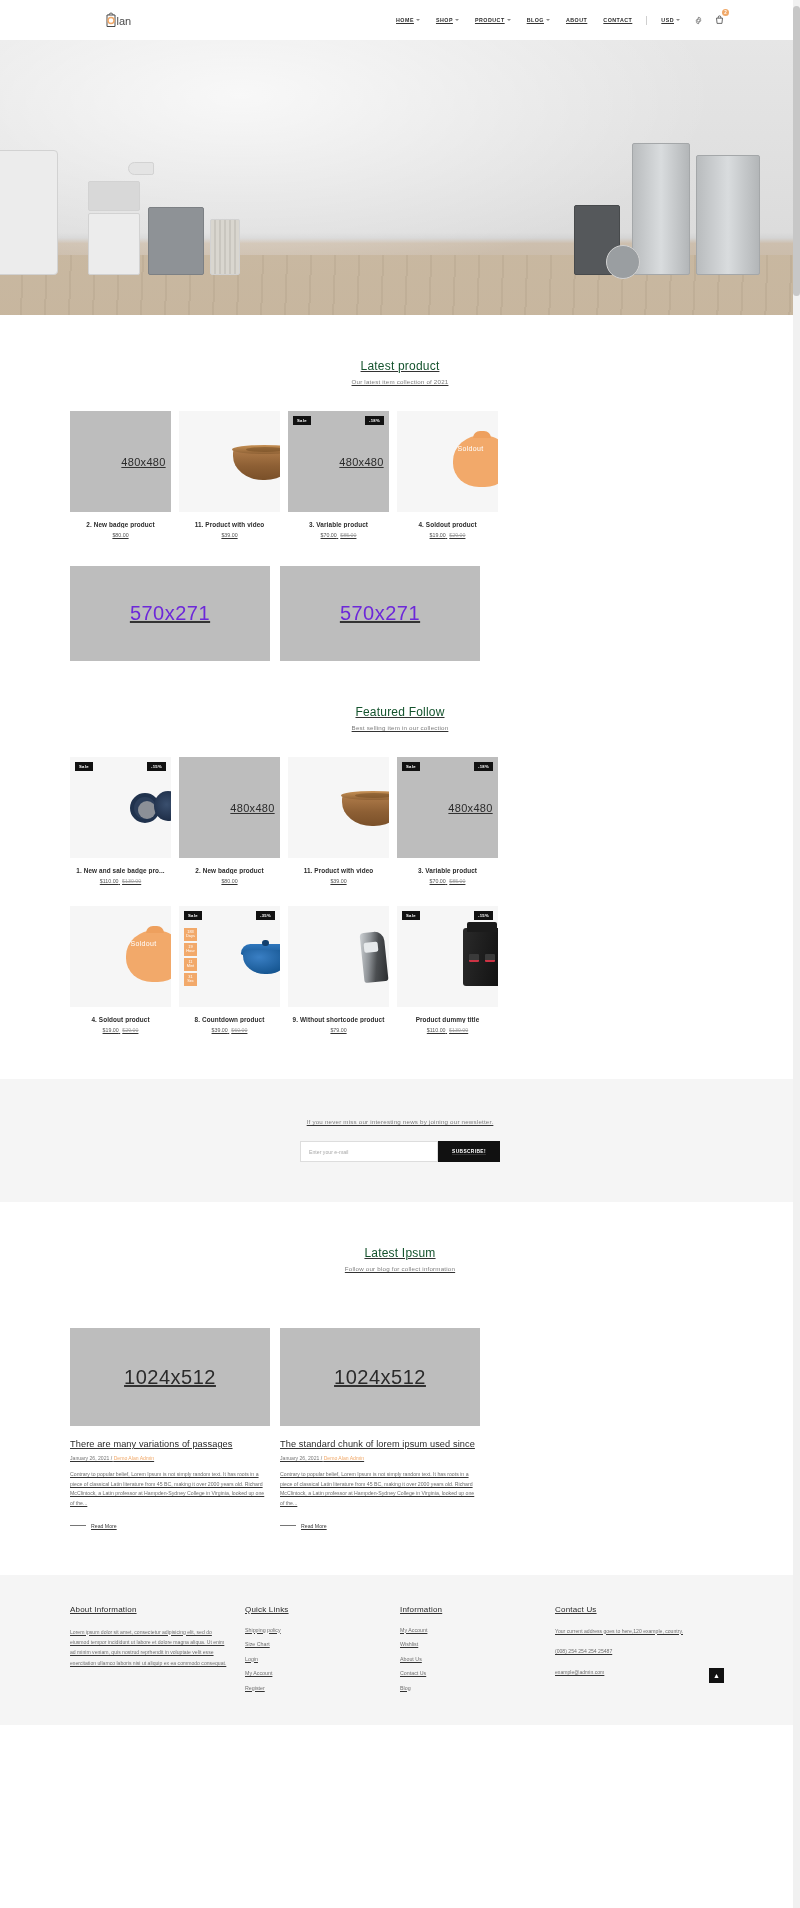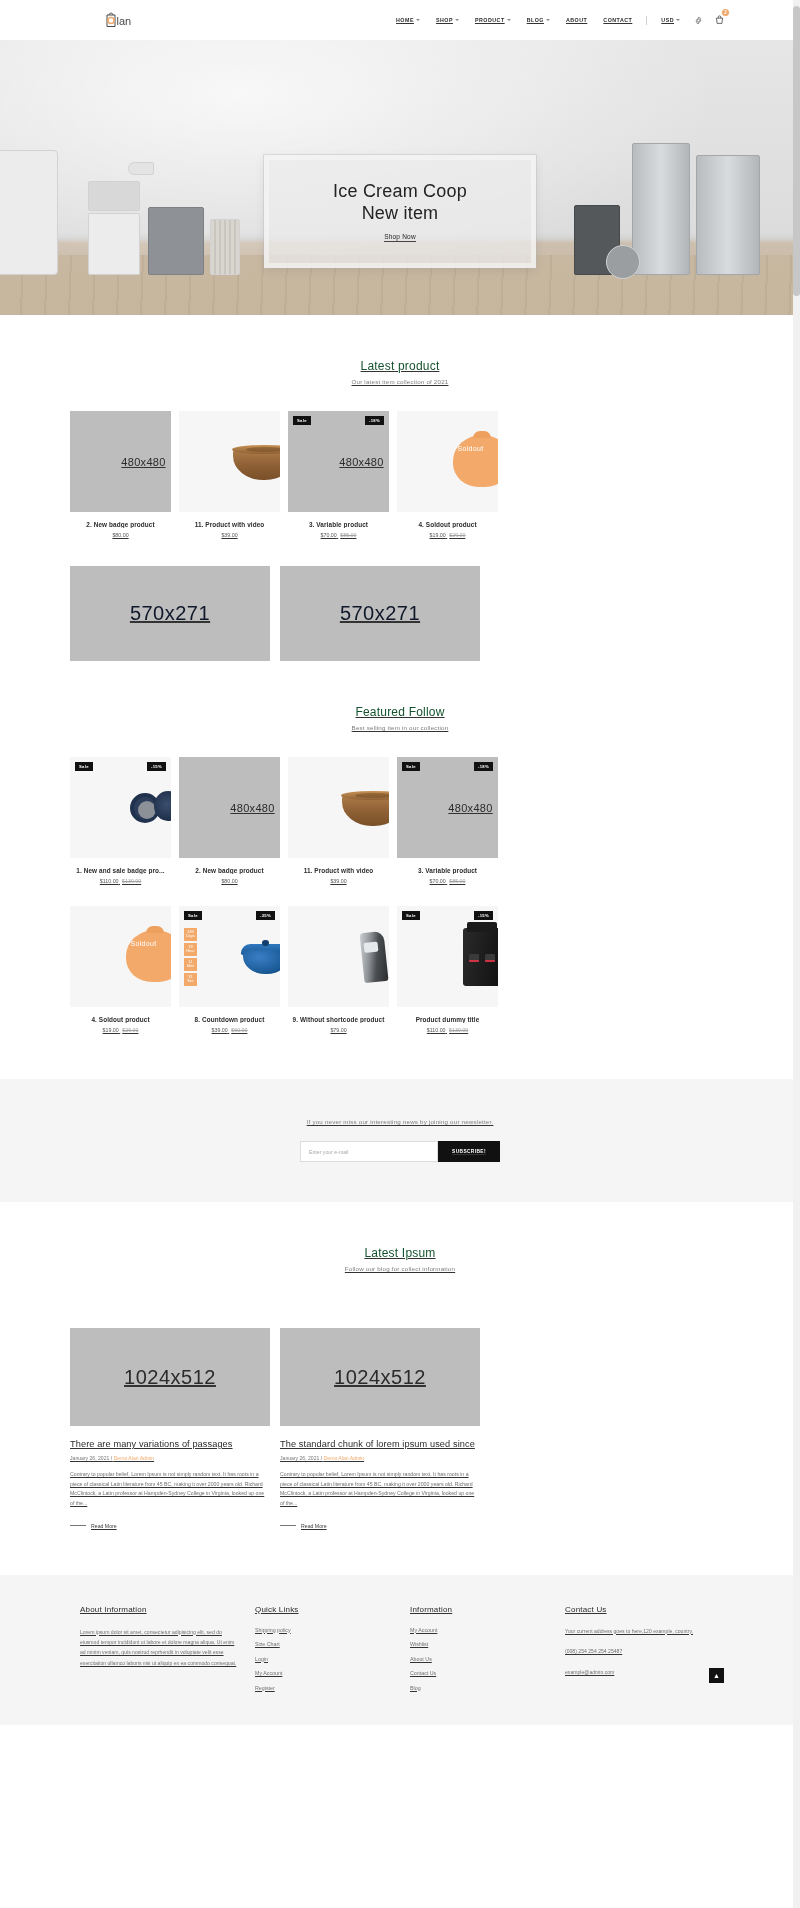--- a/index.html
+++ b/index.html
@@ -309,21 +309,21 @@
   }
 
   
   .banners { display: flex; gap: 10px; margin-top: 28px; }
   .banner {
     width: 200px; height: 95px;
     background: #bdbdbd;
     display: flex; align-items: center; justify-content: center;
     cursor: pointer;
   }
-  .banner span { font-size: 20px; color: #0f172a; letter-spacing: .5px; }
+  .banner span { font-size: 20px; color: #6d28d9; letter-spacing: .5px; }
 
   
   .newsletter {
     width: 800px;
     background: #f5f5f5;
     margin-top: 46px;
     padding: 34px 0 40px;
     text-align: center;
   }
   .nl-form {
@@ -395,21 +395,21 @@
   }
   .rm-line { width: 16px; height: 1px; background: #767676; display: block; }
 
   
   .footer {
     width: 800px;
     background: #f5f5f5;
     margin-top: 46px;
     padding: 30px 0 26px;
   }
-  .footer-cols { display: flex; justify-content: flex-end; }
+  .footer-cols { display: flex; }
   .fcol { width: 165px; padding-right: 18px; }
   .fcol:nth-child(1) { width: 175px; }
   .fcol:nth-child(2) { width: 155px; }
   .fcol:nth-child(3) { width: 155px; }
   .fcol-title {
     font-size: 8px;
     color: #2b2b2b;
     font-weight: 400;
     margin-bottom: 13px;
     letter-spacing: .2px;
@@ -520,27 +520,20 @@
     <div class="appl" style="left:88px;bottom:40px;width:52px;height:62px;"></div>
     <div class="appl" style="left:88px;bottom:104px;width:52px;height:30px;background:#d8d8d8;"></div>
     <div class="appl dark" style="left:148px;bottom:40px;width:56px;height:68px;"></div>
     <div class="appl" style="left:210px;bottom:40px;width:30px;height:56px;background:repeating-linear-gradient(90deg,#d9d6cf 0 3px,#c9c6bf 3px 5px);"></div>
     <div class="appl steel" style="right:110px;bottom:40px;width:58px;height:132px;"></div>
     <div class="appl steel" style="right:40px;bottom:40px;width:64px;height:120px;"></div>
     <div class="appl darker" style="right:180px;bottom:40px;width:46px;height:70px;"></div>
     <div class="appl" style="right:160px;bottom:36px;width:34px;height:34px;border-radius:50%;background:#9a9ea1;"></div>
     <div class="appl" style="left:128px;bottom:140px;width:26px;height:13px;border-radius:9px 3px 3px 9px;background:#e4e4e4;"></div>
 
-    <div class="hero-frame">
-      <div class="hero-title">
-        <span>Ice Cream Coop</span><br>
-        <span>New item</span>
-      </div>
-      <div class="hero-cta">Shop Now</div>
-    </div>
   </section>
 
   <section class="section container">
     <div class="sec-head">
       <h2 class="sec-title">Latest product</h2>
       <div class="sec-sub">Our latest item collection of 2021</div>
     </div>
 
     <div class="grid">
 

